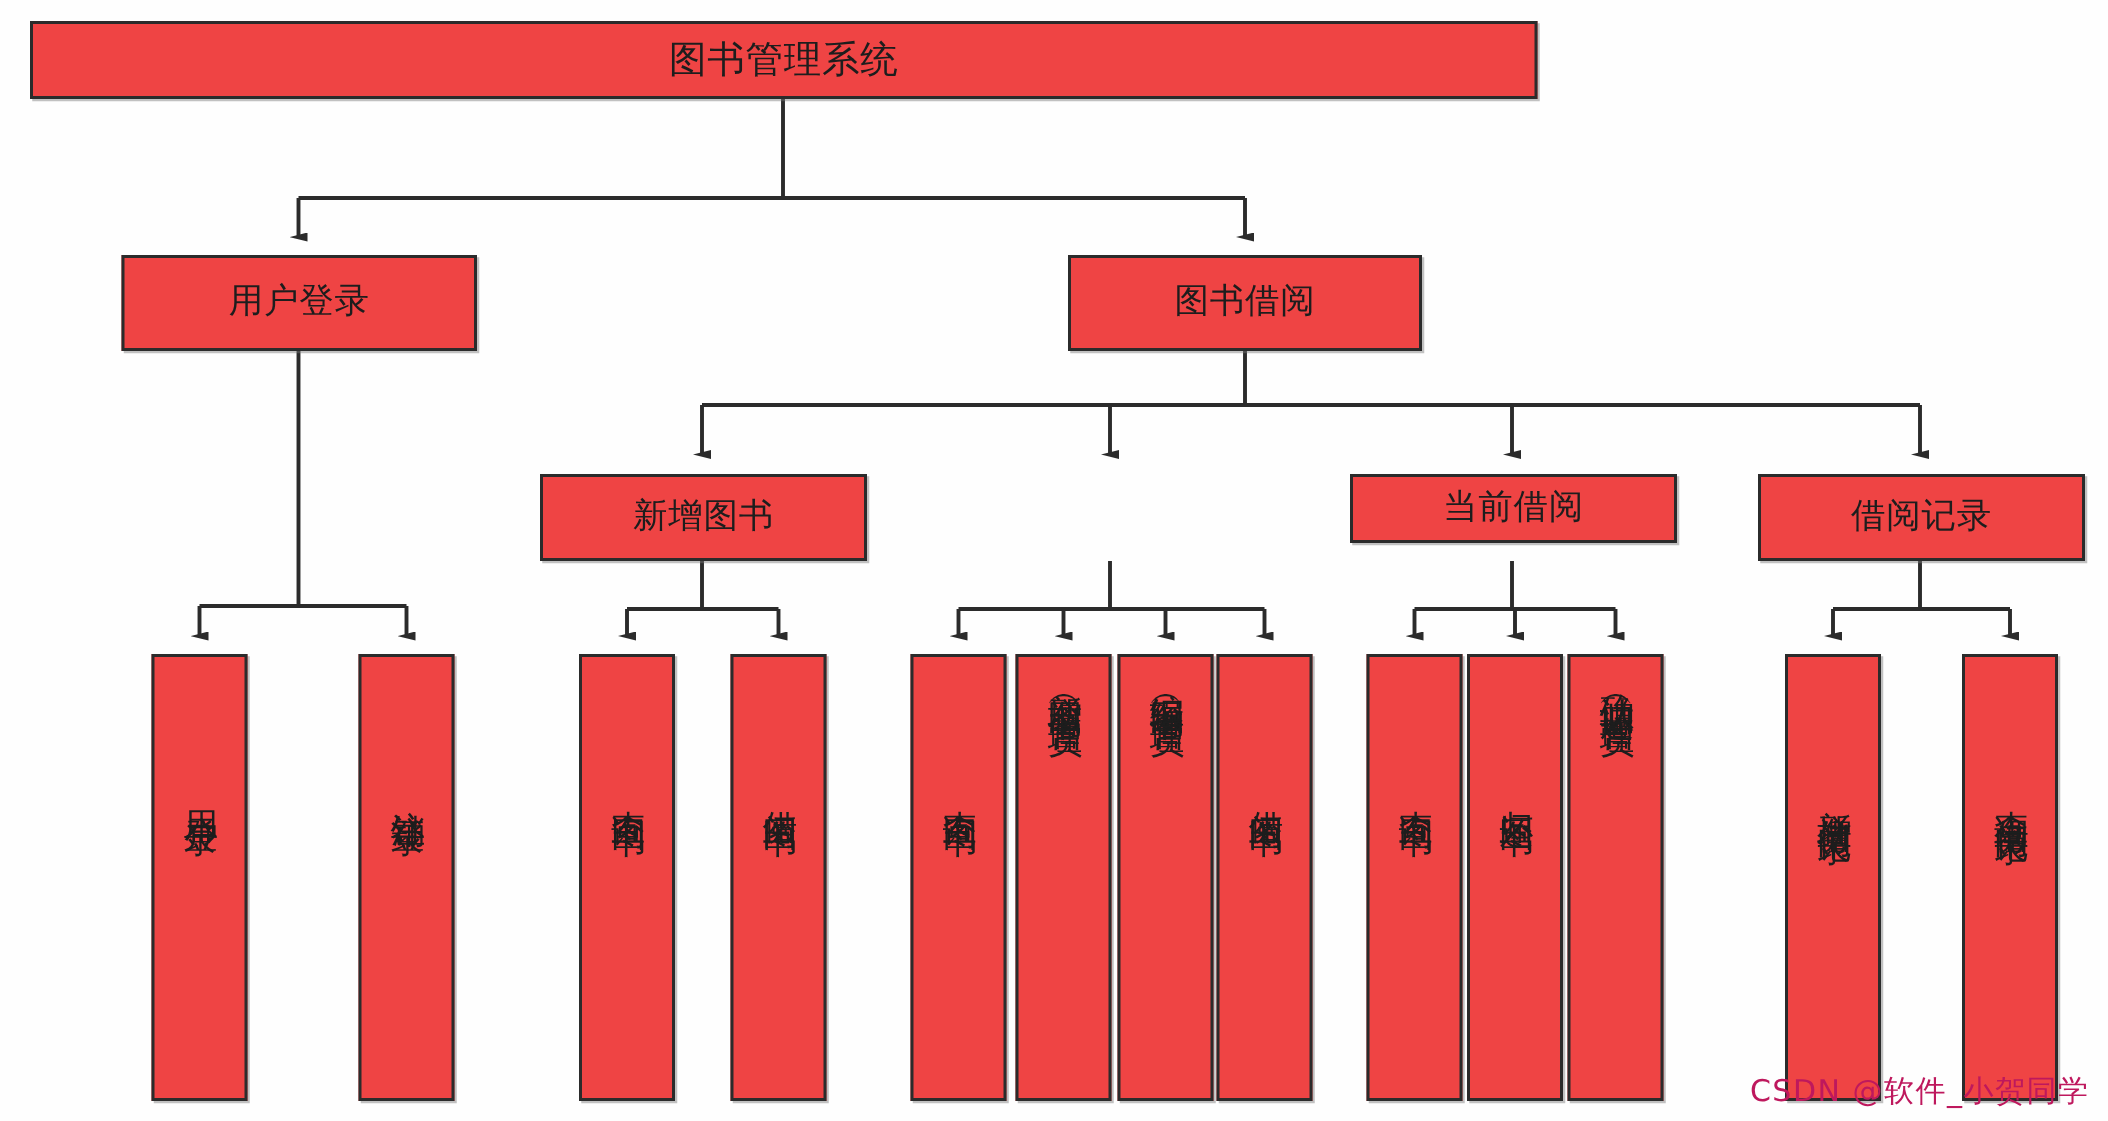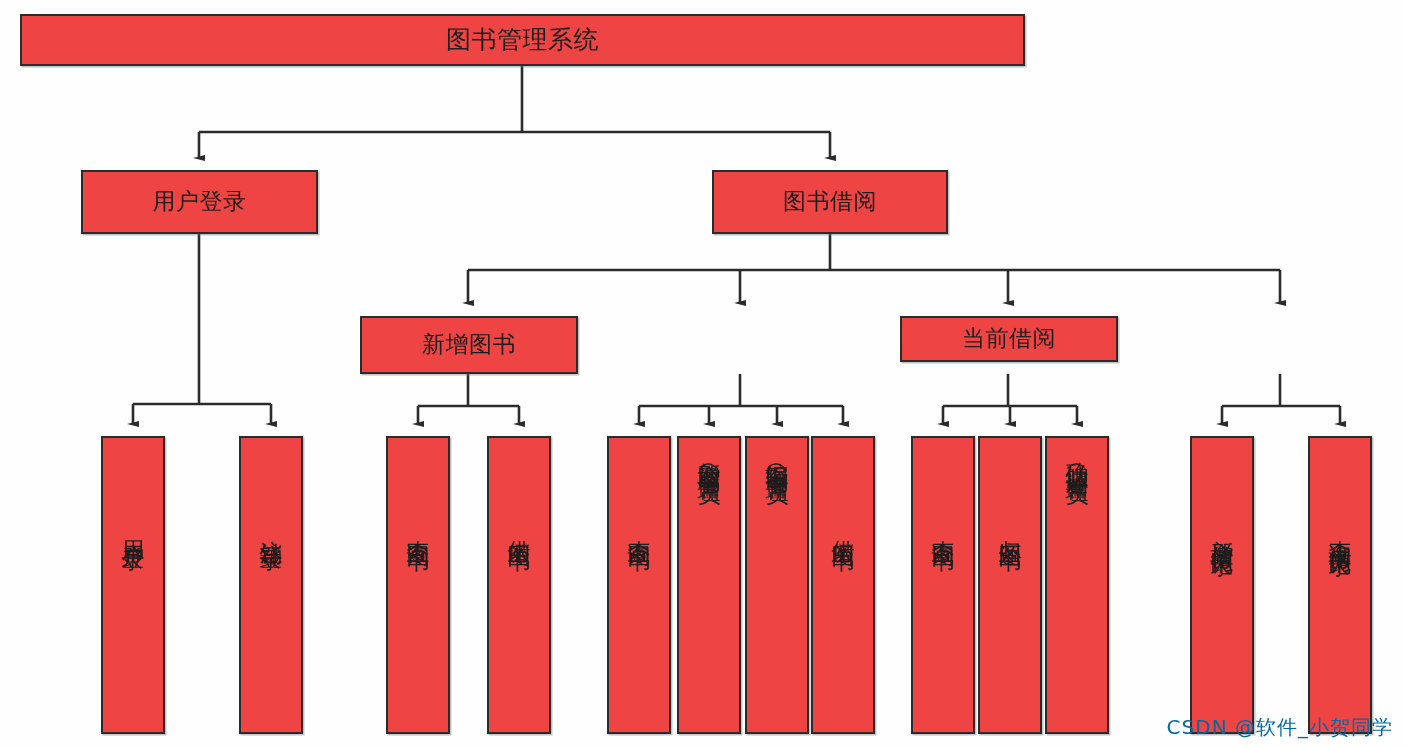--- a/index.html
+++ b/index.html
@@ -59,21 +59,21 @@
     justify-content: center;
     padding-top: 6px;
   }
   .leaf-top .node-label { margin-top: 0; }
   .leaf-mid .node-label { margin-top: 78px; }
   .watermark {
     position: absolute;
     right: 12px;
     bottom: 6px;
     font-size: 20px;
-    color: #0369a1;
+    color: #be185d;
     letter-spacing: 1px;
     white-space: nowrap;
     pointer-events: none;
   }
 </style>
 </head>
 <body>
 
 <div id="diagram-root">
 
@@ -149,20 +149,23 @@
   <div class="node-box level-2" style="left:712px; top:170px; width:236px; height:64px;">
     <span class="node-label">图书借阅</span>
   </div>
 
   <div class="node-box level-3" style="left:360px; top:316px; width:218px; height:58px;">
     <span class="node-label">新增图书</span>
   </div>
   <div class="node-box level-3" style="left:900px; top:316px; width:218px; height:46px;">
     <span class="node-label">当前借阅</span>
   </div>
+  <div class="node-box level-3" style="left:1172px; top:316px; width:218px; height:58px;">
+    <span class="node-label">借阅记录</span>
+  </div>
 
   <div class="node-box level-leaf leaf-mid" style="left:101px; top:436px; width:64px; height:298px;">
     <span class="node-label">用户登录</span>
   </div>
   <div class="node-box level-leaf leaf-mid" style="left:239px; top:436px; width:64px; height:298px;">
     <span class="node-label">注销登录</span>
   </div>
 
   <div class="node-box level-leaf leaf-mid" style="left:386px; top:436px; width:64px; height:298px;">
     <span class="node-label">查询图书</span>

